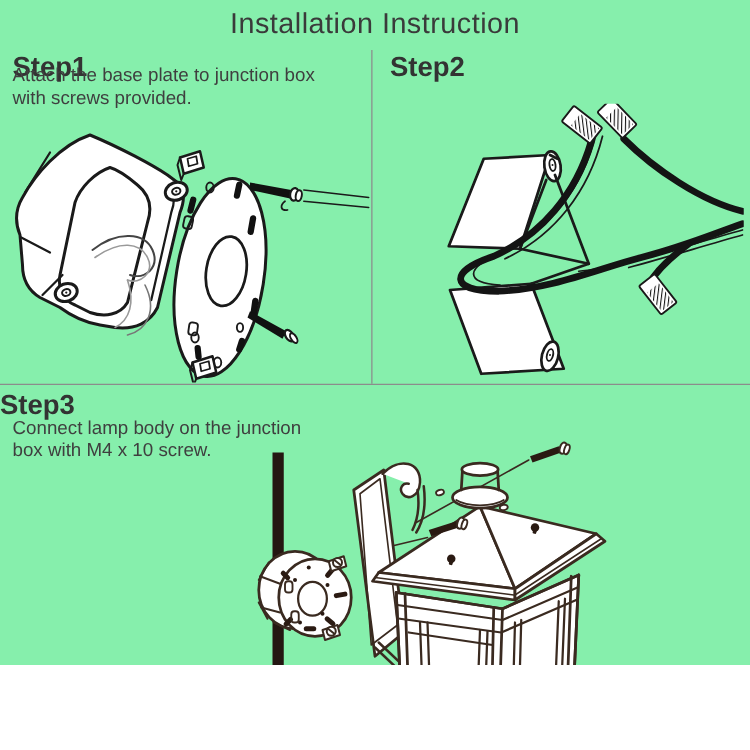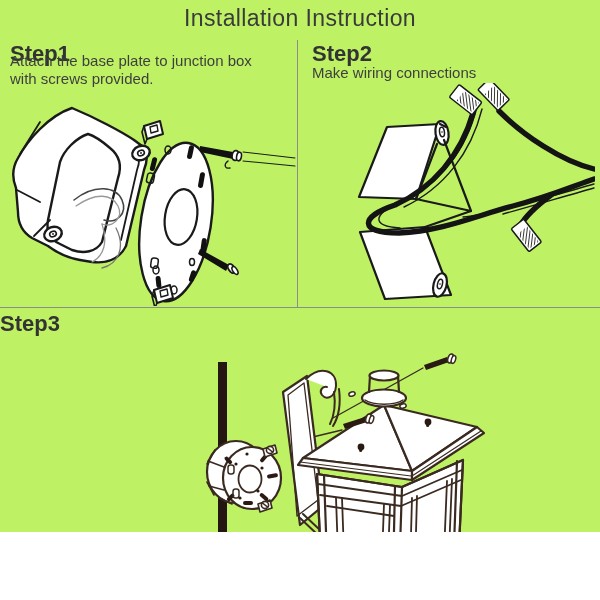--- a/index.html
+++ b/index.html
@@ -1,16 +1,16 @@
 <!DOCTYPE html>
 <html><head>
 <meta charset="utf-8">
 <style>
   html,body{margin:0;padding:0;background:#fff;}
-  .page{position:relative;width:600px;height:532px;background:#bef264;overflow:hidden;
+  .page{position:relative;width:600px;height:532px;background:#86efac;overflow:hidden;
         font-family:"Liberation Sans",sans-serif;color:#3a3a3a;}
   .title{position:absolute;top:5px;left:0;right:0;text-align:center;
          font-size:23px;font-weight:500;color:#3a3a3a;letter-spacing:.4px;}
   .step-heading{position:absolute;margin:0;font-size:22px;font-weight:700;color:#333;}
   .step-desc{position:absolute;margin:0;font-size:15px;line-height:1.22;color:#3f3f3f;}
   #h1-step1{left:10px;top:41px;}
   #p-step1{left:10px;top:52px;max-width:272px;}
   #h1-step2{left:312px;top:41px;text-align:center;}
   #p-step2{left:312px;top:64px;max-width:272px;}
   #h1-step3{left:0;top:311px;}
@@ -26,23 +26,23 @@
 <body>
 
 <div class="page">
 
   <div class="title">Installation Instruction</div>
 
   <h2 class="step-heading" id="h1-step1">Step1</h2>
   <p class="step-desc" id="p-step1">Attach the base plate to junction box with screws provided.</p>
 
   <h2 class="step-heading" id="h1-step2">Step2</h2>
-  <p class="step-desc" id="p-step2">Make wiring connections</p>
 
   <h2 class="step-heading" id="h1-step3">Step3</h2>
+  <p class="step-desc" id="p-step3">Connect lamp body on the junction box with M4 x 10 screw.</p>
 
   <div class="v-divider"></div>
   <div class="h-divider"></div>
 
   <svg class="illus" id="svg-step1" width="292" height="206" viewBox="0 0 292 206" fill="none">
     <g stroke="#1a1a1a" stroke-width="2.4" stroke-linejoin="round" stroke-linecap="round">
 
       <g>
         <path fill="#fff" d="M68 8 C44 16 24 40 14 58 C8 68 8 78 12 88 L14 112 C14 122 18 132 28 138 L44 146 C52 152 64 158 76 160 L88 162 C104 164 116 158 122 146 L140 70 C144 60 144 52 138 46 L130 40 C118 32 92 18 68 8 Z"></path>
         <path fill="none" d="M84 34 C72 38 60 50 56 62 L44 120 C42 130 46 140 56 144 L68 150 C80 154 92 152 98 142 L114 78 C118 66 116 56 106 48 C99 42 91 36 84 34 Z"></path>

